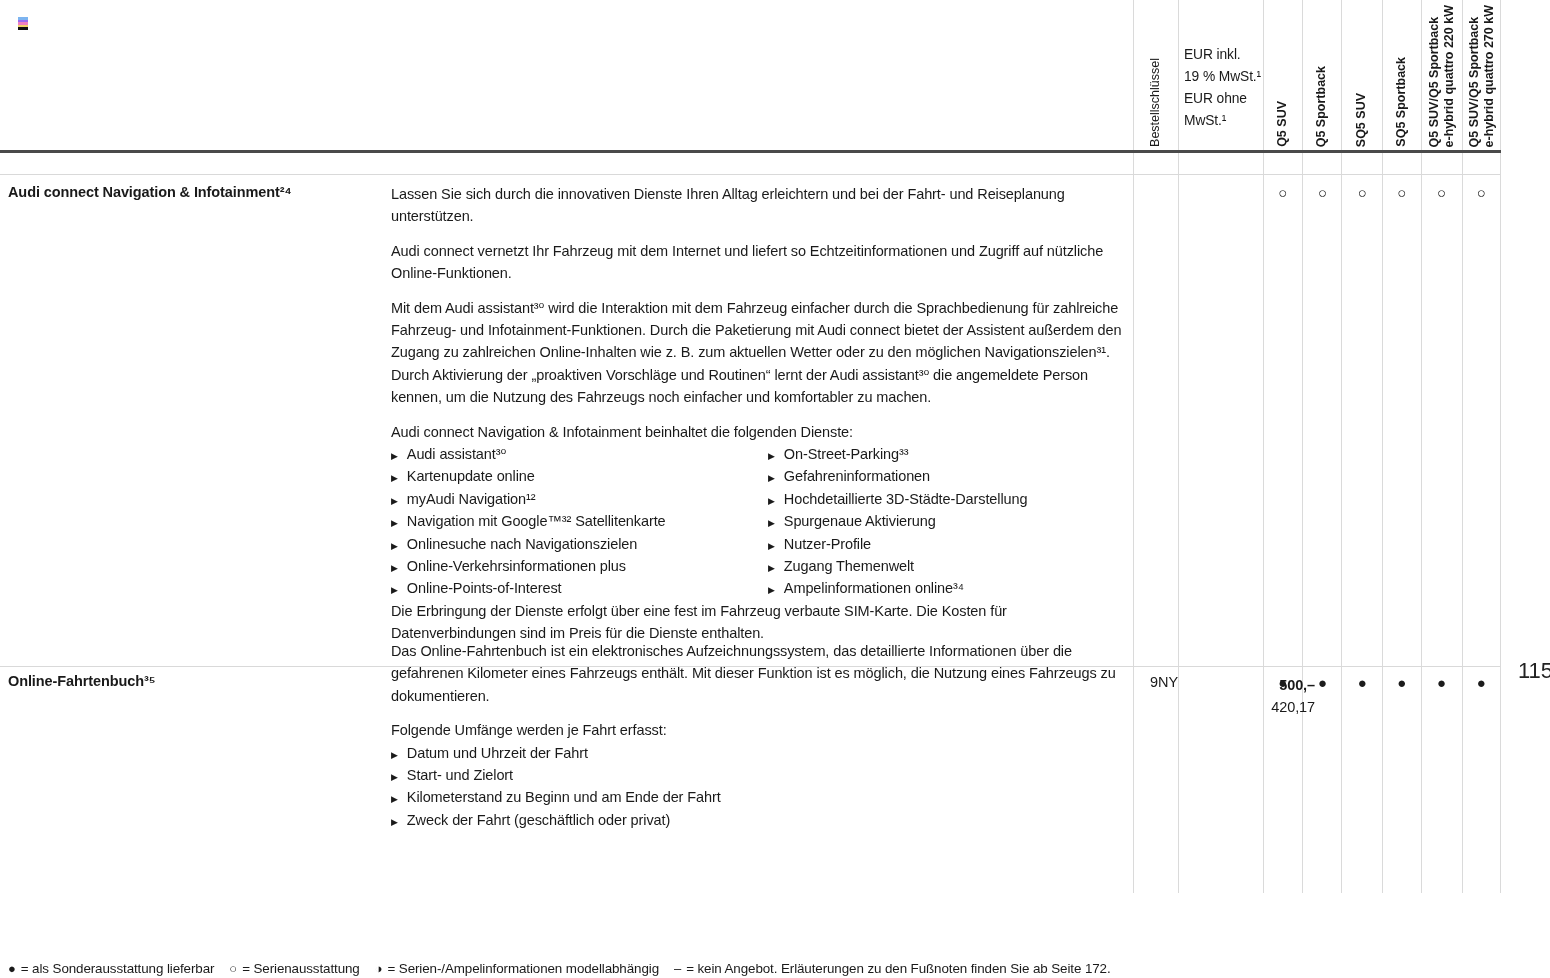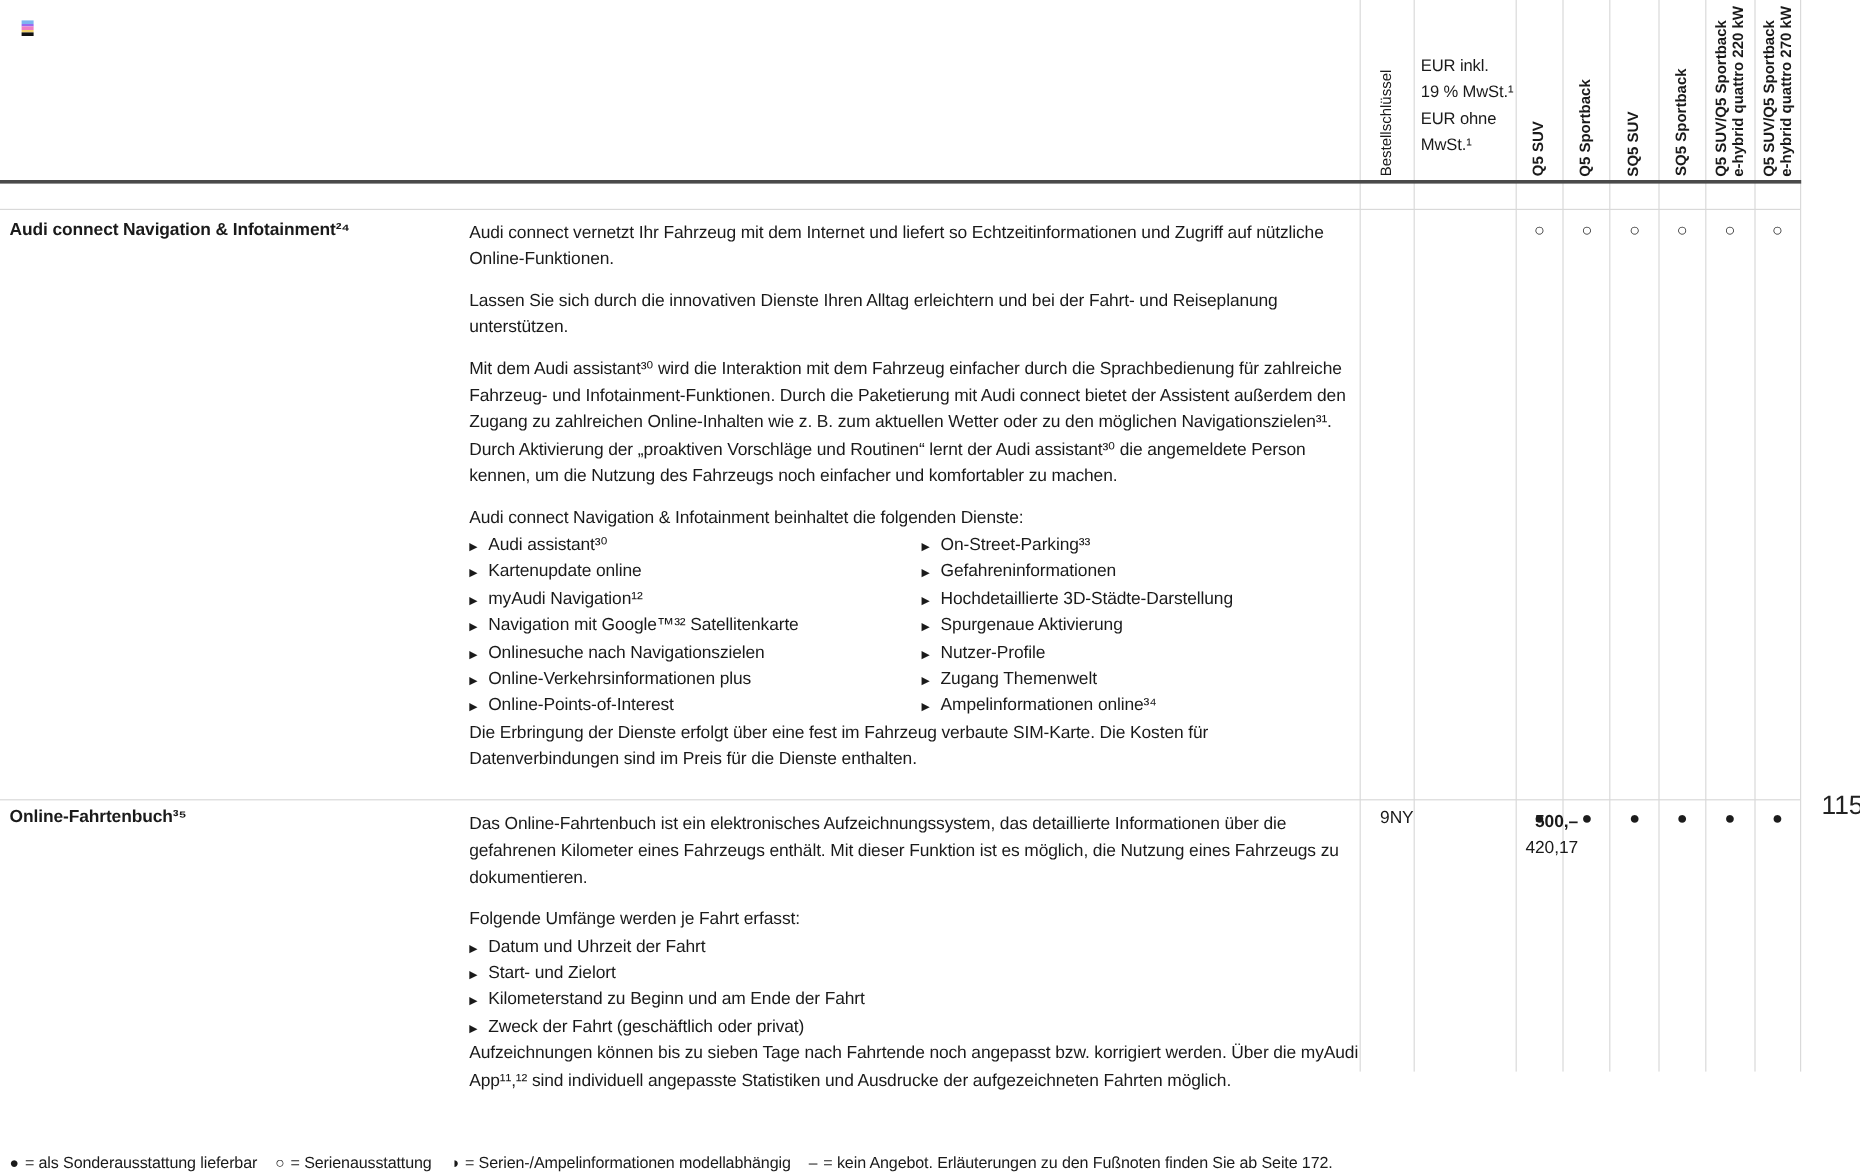--- a/index.html
+++ b/index.html
@@ -98,22 +98,22 @@
 e-hybrid quattro 220 kW</span>
 </div>
 <div class="rot-wrap" style="left:1462px;width:38px">
   <span class="rot-label">Q5 SUV/Q5 Sportback
 e-hybrid quattro 270 kW</span>
 </div>
 
 <div class="row-title" style="top:184px">Audi connect Navigation &amp; Infotainment²⁴</div>
 
 <div class="desc" style="top:183px">
+  <p>Lassen Sie sich durch die innovativen Dienste Ihren Alltag erleichtern und bei der Fahrt- und Reiseplanung unterstützen.</p>
   <p>Audi connect vernetzt Ihr Fahrzeug mit dem Internet und liefert so Echtzeitinformationen und Zugriff auf nützliche Online-Funktionen.</p>
-  <p>Lassen Sie sich durch die innovativen Dienste Ihren Alltag erleichtern und bei der Fahrt- und Reiseplanung unterstützen.</p>
   <p>Mit dem Audi assistant³⁰ wird die Interaktion mit dem Fahrzeug einfacher durch die Sprachbedienung für zahlreiche Fahrzeug- und Infotainment-Funktionen. Durch die Paketierung mit Audi connect bietet der Assistent außerdem den Zugang zu zahlreichen Online-Inhalten wie z. B. zum aktuellen Wetter oder zu den möglichen Navigationszielen³¹. Durch Aktivierung der „proaktiven Vorschläge und Routinen“ lernt der Audi assistant³⁰ die angemeldete Person kennen, um die Nutzung des Fahrzeugs noch einfacher und komfortabler zu machen.</p>
   <p class="tight">Audi connect Navigation &amp; Infotainment beinhaltet die folgenden Dienste:</p>
   <div class="services">
     <div class="svc-col left">
       <div class="svc">
           <span class="bullet">▶</span>
           <span>Audi assistant³⁰</span>
         </div>
       <div class="svc">
           <span class="bullet">▶</span>
@@ -178,42 +178,41 @@
   <span>○</span>
   <span>○</span>
   <span>○</span>
   <span>○</span>
   <span>○</span>
   <span>○</span>
 </div>
 
 <div class="row-title" style="top:673px">Online-Fahrtenbuch³⁵</div>
 
-<div class="desc" style="top:676px">
+<div class="desc" style="top:640px">
   <p>Das Online-Fahrtenbuch ist ein elektronisches Aufzeichnungssystem, das detaillierte Informationen über die gefahrenen Kilometer eines Fahrzeugs enthält. Mit dieser Funktion ist es möglich, die Nutzung eines Fahrzeugs zu dokumentieren.</p>
   <p class="tight">Folgende Umfänge werden je Fahrt erfasst:</p>
   <div class="svc-col">
     <div class="svc">
         <span class="bullet">▶</span>
         <span>Datum und Uhrzeit der Fahrt</span>
       </div>
     <div class="svc">
         <span class="bullet">▶</span>
         <span>Start- und Zielort</span>
       </div>
     <div class="svc">
         <span class="bullet">▶</span>
         <span>Kilometerstand zu Beginn und am Ende der Fahrt</span>
       </div>
     <div class="svc">
         <span class="bullet">▶</span>
         <span>Zweck der Fahrt (geschäftlich oder privat)</span>
       </div>
   </div>
-  <p class="closing">Aufzeichnungen können bis zu sieben Tage nach Fahrtende noch angepasst bzw. korrigiert werden. Über die myAudi App¹¹,¹² sind individuell angepasste Statistiken und Ausdrucke der aufgezeichneten Fahrten möglich.</p>
 </div>
 
 <div class="order-code" style="top:674px">9NY</div>
 
 <div class="price-cell" style="top:674px">
   <div class="b">500,–</div>
   <div>420,17</div>
 </div>
 
 <div class="avail" style="top:674px">

